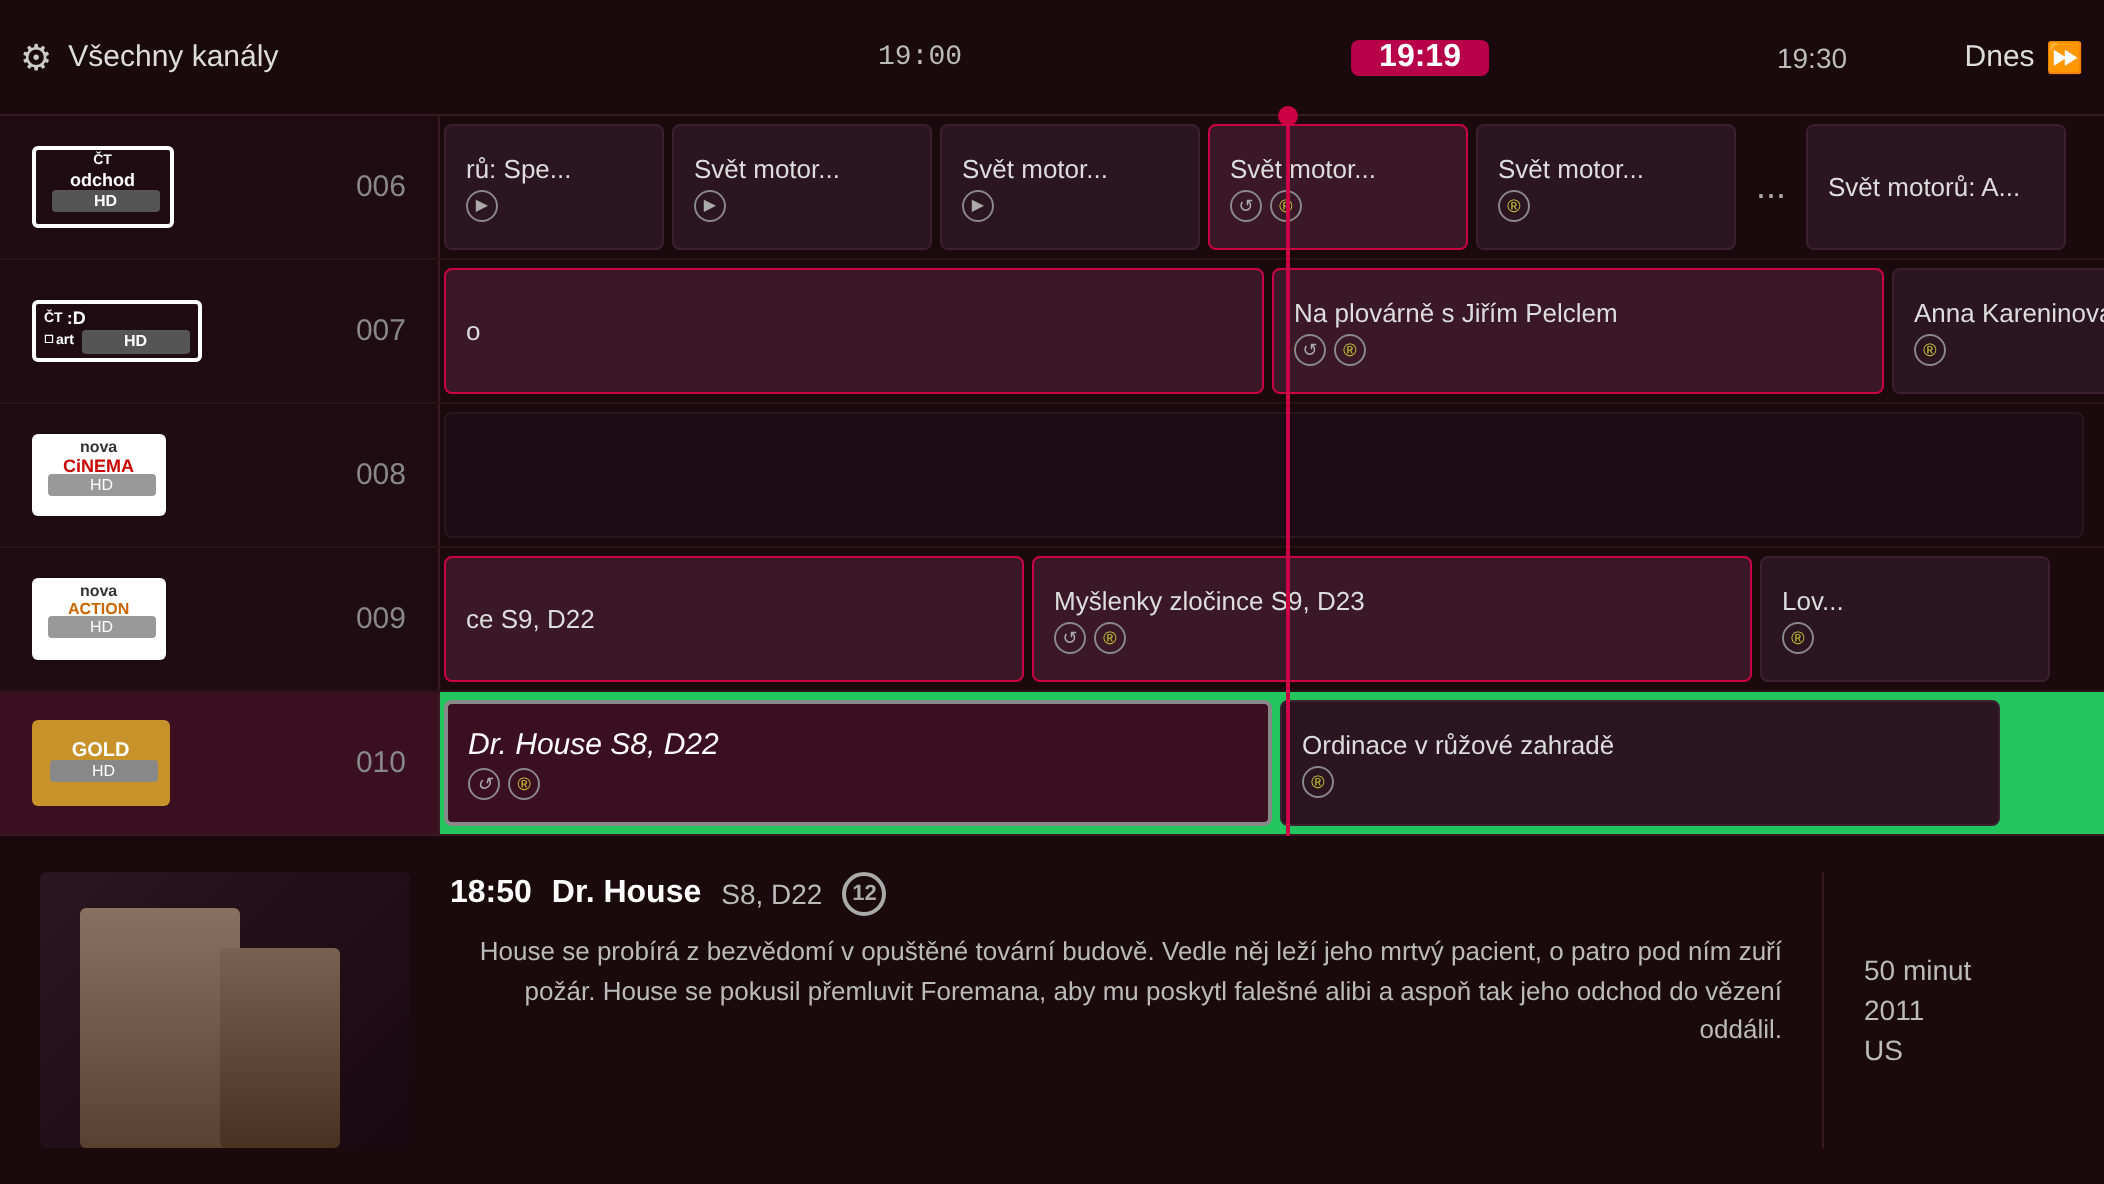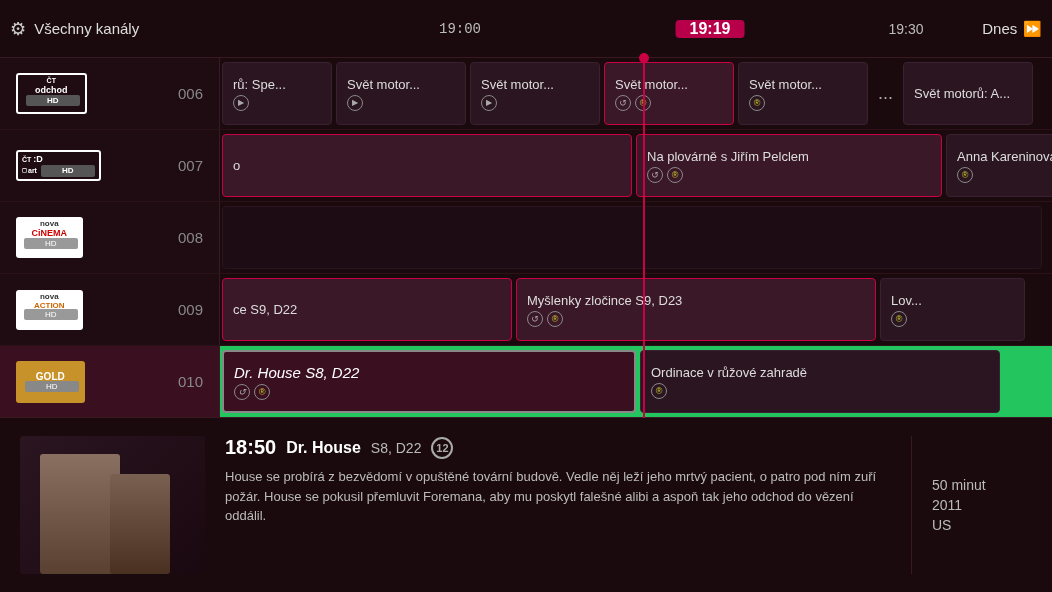--- a/index.html
+++ b/index.html
@@ -293,21 +293,21 @@
       gap: 8px;
       border-right: 1px solid #3a1a22;
       padding-right: 20px;
     }
     .detail-title-row {
       display: flex;
       align-items: center;
       gap: 10px;
     }
     .detail-time {
-      font-size: 20px;
+      font-size: 16px;
       font-weight: bold;
       color: #fff;
     }
     .detail-show {
       font-size: 16px;
       font-weight: bold;
       color: #fff;
     }
     .detail-episode {
       font-size: 14px;
@@ -322,20 +322,21 @@
       align-items: center;
       justify-content: center;
       font-size: 11px;
       color: #aaa;
       font-weight: bold;
     }
     .detail-desc {
       font-size: 13px;
       color: #bbb;
       line-height: 1.5;
+      text-align: right;
     }
     .detail-meta {
       display: flex;
       flex-direction: column;
       gap: 4px;
       justify-content: center;
       min-width: 100px;
     }
     .meta-item {
       font-size: 14px;

